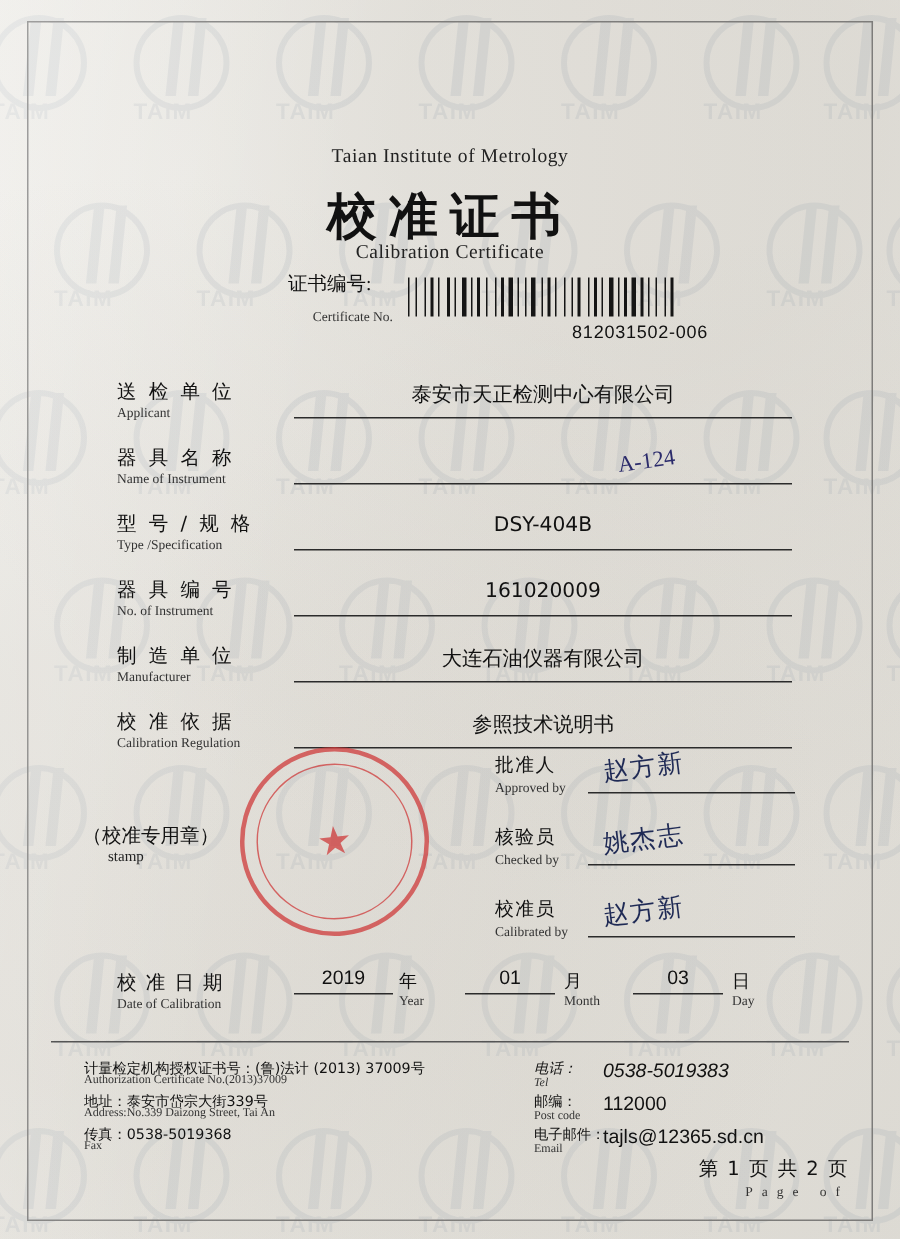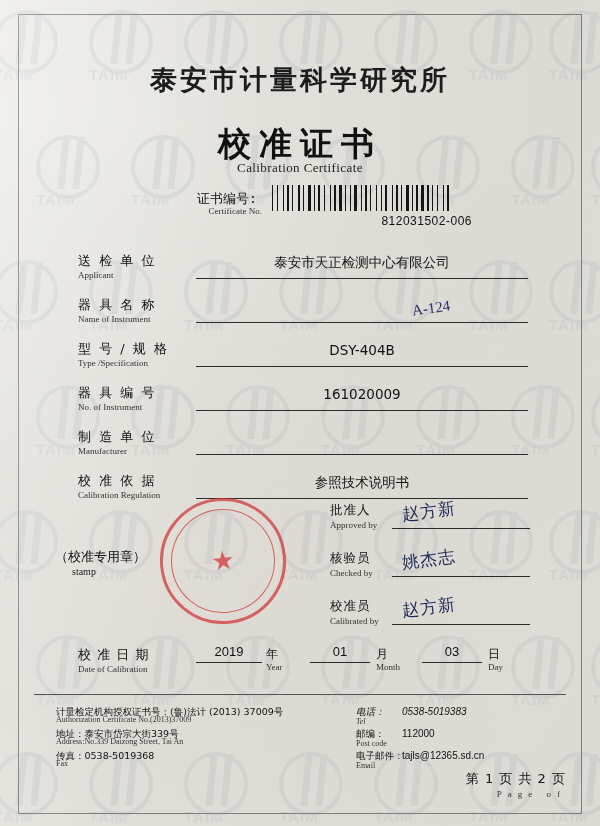--- a/index.html
+++ b/index.html
@@ -70,22 +70,22 @@
     position:absolute;left:0;right:0;top:122px;text-align:center;
     font-family:"DejaVu Sans",sans-serif;
     font-size:33px;font-weight:bold;color:#111;letter-spacing:8px;
   }
   .big-en{
     position:absolute;left:0;right:0;top:160px;text-align:center;
     font-size:13px;color:#222;letter-spacing:.4px;
   }
 
   .cert-label{
-    position:absolute;left:192px;top:190px;text-align:center;width:70px;
-    font-family:Liberation Mono, monospace;font-size:13px;color:#111;
+    position:absolute;left:192px;top:180px;text-align:left;width:70px;
+    font-family:Liberation Serif, serif;font-size:13px;color:#111;
   }
   .cert-label-en{
     position:absolute;left:182px;top:206px;text-align:right;width:80px;
     font-size:9px;color:#333;
   }
   .barcode{
     position:absolute;left:272px;top:185px;width:196px;height:26px;
   }
   .barcode i{position:absolute;top:0;height:26px;background:#151515;display:block;}
   .cert-no{
@@ -175,21 +175,21 @@
   .fline{position:relative;height:17px;}
   .fline .cn{
     position:absolute;left:0;top:0;font-family:"DejaVu Sans",sans-serif;font-size:9.5px;color:#111;white-space:nowrap;
   }
   .fline .en{
     position:absolute;left:0;top:9px;font-size:8px;color:#333;white-space:nowrap;
   }
   .fpair{position:relative;height:24px;}
   .fpair .cn{position:absolute;left:0;top:0;font-family:"DejaVu Sans",sans-serif;font-size:9.5px;color:#111;white-space:nowrap;}
   .fpair .en{position:absolute;left:0;top:11px;font-size:8px;color:#333;}
-  .fpair .v{position:absolute;left:46px;top:0;font-family:"Liberation Sans",sans-serif;font-size:10px;color:#111;white-space:nowrap;}
+  .fpair .v{position:absolute;left:46px;top:0;font-family:"Liberation Sans",sans-serif;font-size:13px;color:#111;white-space:nowrap;}
 
   .pageno{
     position:absolute;right:34px;top:770px;text-align:right;
   }
   .pageno .cn{font-family:"DejaVu Sans",sans-serif;font-size:13px;color:#111;letter-spacing:1px;}
   .pageno .en{font-size:9px;color:#333;margin-top:1px;letter-spacing:6px;}
 </style>
 </head>
 <body>
 
@@ -483,21 +483,21 @@
         <div class="bar"></div>
         <div class="bar2"></div>
         <div class="txt">TAIM</div>
       </div>
     </div>
 
   <div class="frame"></div>
 
   <div class="content">
 
-    <div class="title-cn">泰安市计量科学研究所</div>
+    <div class="title-en">Taian Institute of Metrology</div>
     <div class="big-cn">校准证书</div>
     <div class="big-en">Calibration Certificate</div>
 
     <div class="cert-label">证书编号:</div>
     <div class="cert-label-en">Certificate No.</div>
     <div class="barcode" id="barcode">
         <i style="left: 0px; width: 1px;"></i>
         <i style="left: 5px; width: 1px;"></i>
         <i style="left: 11px; width: 1px;"></i>
         <i style="left: 15px; width: 2px;"></i>
@@ -555,20 +555,21 @@
         </div>
         <div class="row" style="top: 380px;">
           <div class="lab-cn">器 具 编 号</div>
           <div class="lab-en">No. of Instrument</div>
           <div class="val">161020009</div>
           <div class="line"></div>
         </div>
         <div class="row" style="top: 424px;">
           <div class="lab-cn">制 造 单 位</div>
           <div class="lab-en">Manufacturer</div>
+          <div class="val">大连石油仪器有限公司</div>
           <div class="line"></div>
         </div>
         <div class="row" style="top: 468px;">
           <div class="lab-cn">校 准 依 据</div>
           <div class="lab-en">Calibration Regulation</div>
           <div class="val">参照技术说明书</div>
           <div class="line"></div>
         </div>
       </div>
 

